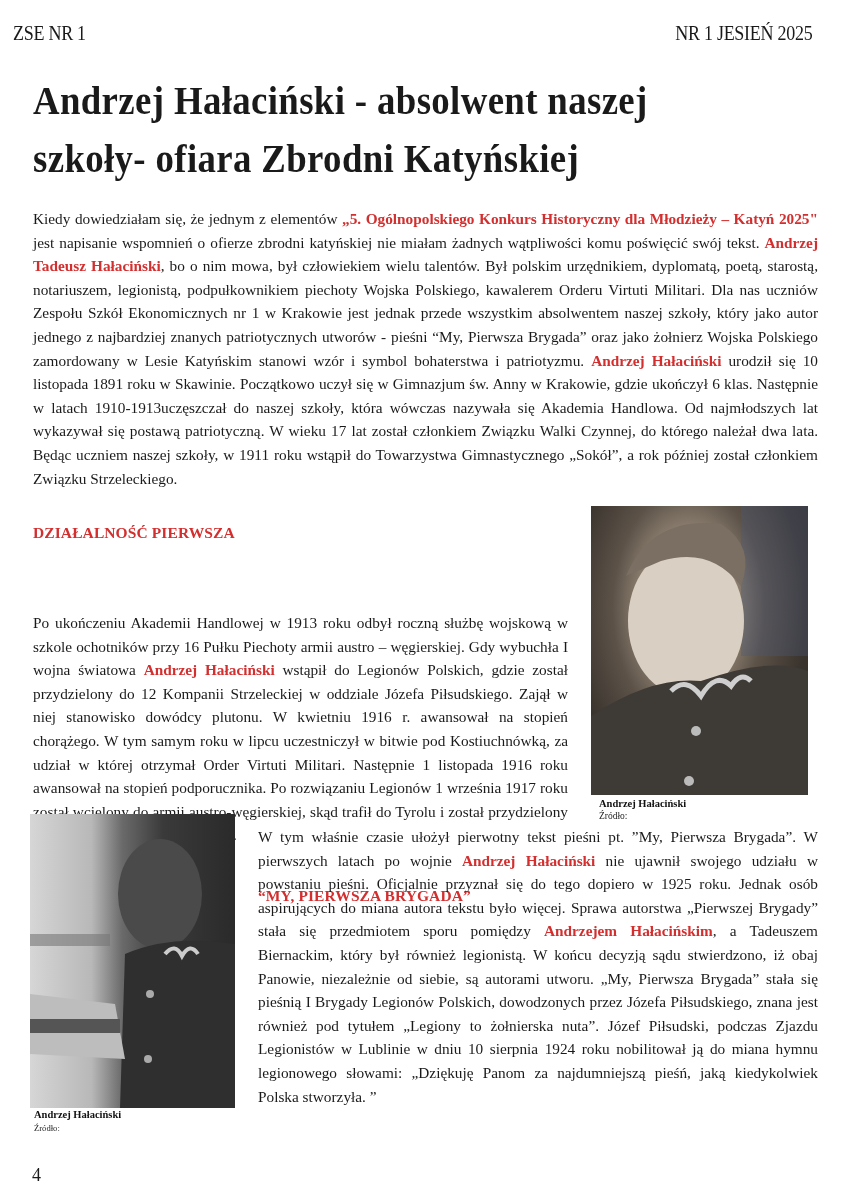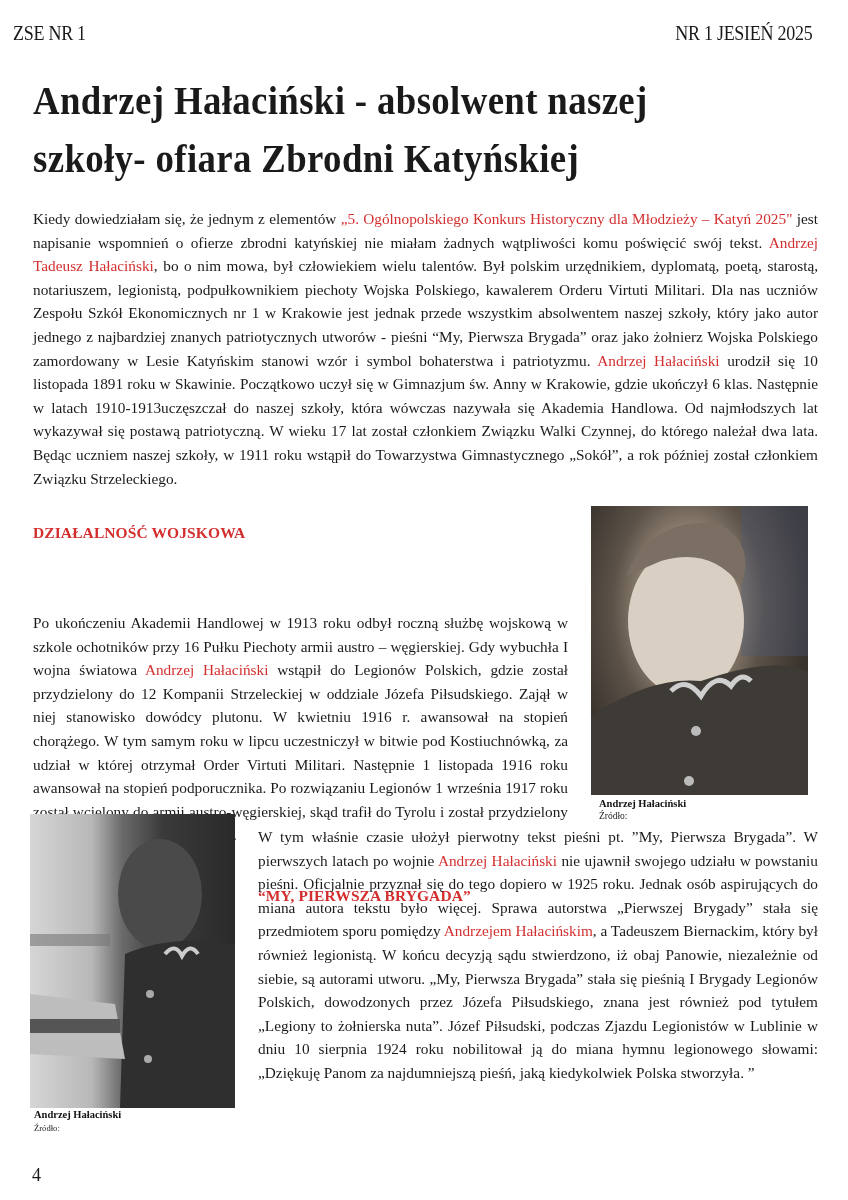--- a/index.html
+++ b/index.html
@@ -5,21 +5,21 @@
   * { margin: 0; padding: 0; box-sizing: border-box; }
   html, body { width: 848px; height: 1200px; background: #ffffff; overflow: hidden; }
   body { position: relative; font-family: "Liberation Serif", "DejaVu Serif", serif; color: #1a1a1a; }
 
   .hdr-left { position: absolute; left: 13px; top: 22px; font-size: 20px; font-family: "Liberation Serif", serif; letter-spacing: -0.3px; transform: scaleX(0.9); transform-origin: left; }
   .hdr-right { position: absolute; right: 36px; top: 22px; font-size: 20px; font-family: "Liberation Serif", serif; letter-spacing: -0.3px; transform: scaleX(0.9); transform-origin: right; }
 
   .title { position: absolute; left: 33px; top: 72px; width: 800px; font-size: 40px; font-weight: bold; line-height: 58px; font-family: "Liberation Serif", serif; letter-spacing: 0.4px; transform: scaleX(0.92); transform-origin: left; }
 
   .p { position: absolute; font-size: 15.3px; line-height: 23.6px; text-align: justify; font-family: "Liberation Serif", serif; }
-  .red { color: #d32f2f; font-weight: normal; }
+  .red { color: #d32f2f; font-weight: bold; }
 
   .intro { left: 33px; top: 207px; width: 785px; }
 
   .sec-head { position: absolute; font-size: 15.5px; font-weight: bold; color: #d32f2f; font-family: "Liberation Serif", serif; letter-spacing: 0.1px; }
 
   .mil-head { left: 33px; top: 524px; }
   .mil-body { left: 33px; top: 568px; width: 535px; margin-top: 43px; }
 
   .img { position: absolute; overflow: hidden; }
   .img1 { left: 591px; top: 506px; width: 217px; height: 289px;
@@ -40,21 +40,21 @@
 </head>
 <body>
 
 <div class="hdr-left">ZSE NR 1</div>
 <div class="hdr-right">NR 1 JESIEŃ 2025</div>
 
 <h1 class="title">Andrzej Hałaciński - absolwent naszej szkoły- ofiara Zbrodni Katyńskiej</h1>
 
 <p class="p intro"><span>Kiedy dowiedziałam się, że jednym z elementów </span><span class="red">„5. Ogólnopolskiego Konkurs Historyczny dla Młodzieży – Katyń 2025"</span><span> jest napisanie wspomnień o ofierze zbrodni katyńskiej nie miałam żadnych wątpliwości komu poświęcić swój tekst. </span><span class="red">Andrzej Tadeusz Hałaciński</span><span>, bo o nim mowa, był człowiekiem wielu talentów. Był polskim urzędnikiem, dyplomatą, poetą, starostą, notariuszem, legionistą, podpułkownikiem piechoty Wojska Polskiego, kawalerem Orderu Virtuti Militari. Dla nas uczniów Zespołu Szkół Ekonomicznych nr 1 w Krakowie jest jednak przede wszystkim absolwentem naszej szkoły, który jako autor jednego z najbardziej znanych patriotycznych utworów - pieśni  “My, Pierwsza Brygada” oraz jako żołnierz Wojska Polskiego zamordowany w Lesie Katyńskim stanowi wzór i symbol bohaterstwa i patriotyzmu. </span><span class="red">Andrzej Hałaciński</span><span> urodził się 10 listopada 1891 roku w Skawinie. Początkowo uczył się w Gimnazjum św. Anny w Krakowie, gdzie ukończył 6 klas. Następnie w latach 1910-1913uczęszczał do naszej szkoły, która wówczas nazywała się Akademia Handlowa. Od najmłodszych lat wykazywał się postawą patriotyczną. W wieku 17 lat został członkiem Związku Walki Czynnej, do którego należał dwa lata. Będąc uczniem naszej szkoły, w 1911 roku wstąpił do Towarzystwa Gimnastycznego „Sokół”, a rok później został członkiem Związku Strzeleckiego.</span></p>
 
-<h2 class="sec-head mil-head">DZIAŁALNOŚĆ WOJSKOWA</h2>
+<h2 class="sec-head mil-head">DZIAŁALNOŚĆ PIERWSZA</h2>
 <p class="p mil-body"><span>Po ukończeniu Akademii Handlowej w 1913 roku odbył roczną służbę wojskową w szkole ochotników przy 16 Pułku Piechoty armii austro – węgierskiej. Gdy wybuchła I wojna światowa </span><span class="red">Andrzej Hałaciński</span><span> wstąpił do Legionów Polskich, gdzie został przydzielony do 12 Kompanii Strzeleckiej w oddziale Józefa Piłsudskiego. Zajął w niej stanowisko dowódcy plutonu. W kwietniu 1916 r. awansował na stopień chorążego. W tym samym roku w lipcu uczestniczył w bitwie pod Kostiuchnówką, za udział w której otrzymał Order Virtuti Militari. Następnie 1 listopada 1916 roku awansował na stopień podporucznika. Po rozwiązaniu Legionów 1 września 1917 roku został wcielony do armii austro-węgierskiej, skąd trafił do Tyrolu i został przydzielony do 1 Pułku Strzelców Tyrolskich.</span></p>
 
 <div class="img img1" title="Portrait photo of Andrzej Hałaciński in uniform">
   <svg width="217" height="289" viewBox="0 0 217 289">
     <rect x="150" y="0" width="67" height="150" fill="#4a5a78" opacity="0.35"></rect>
     <ellipse cx="95" cy="115" rx="58" ry="75" fill="#d9cfc2"></ellipse>
     <path d="M35 70 Q60 10 130 18 Q165 40 150 80 Q120 40 70 55 Z" fill="#7a6f62"></path>
     <path d="M0 289 L0 210 Q60 170 110 175 Q180 150 217 165 L217 289 Z" fill="#3e3a35"></path>
     <path d="M80 185 Q95 170 110 190 Q125 165 140 180 Q150 165 160 175" stroke="#cfcfcf" stroke-width="5" fill="none"></path>
     <circle cx="105" cy="225" r="5" fill="#bbb"></circle>

